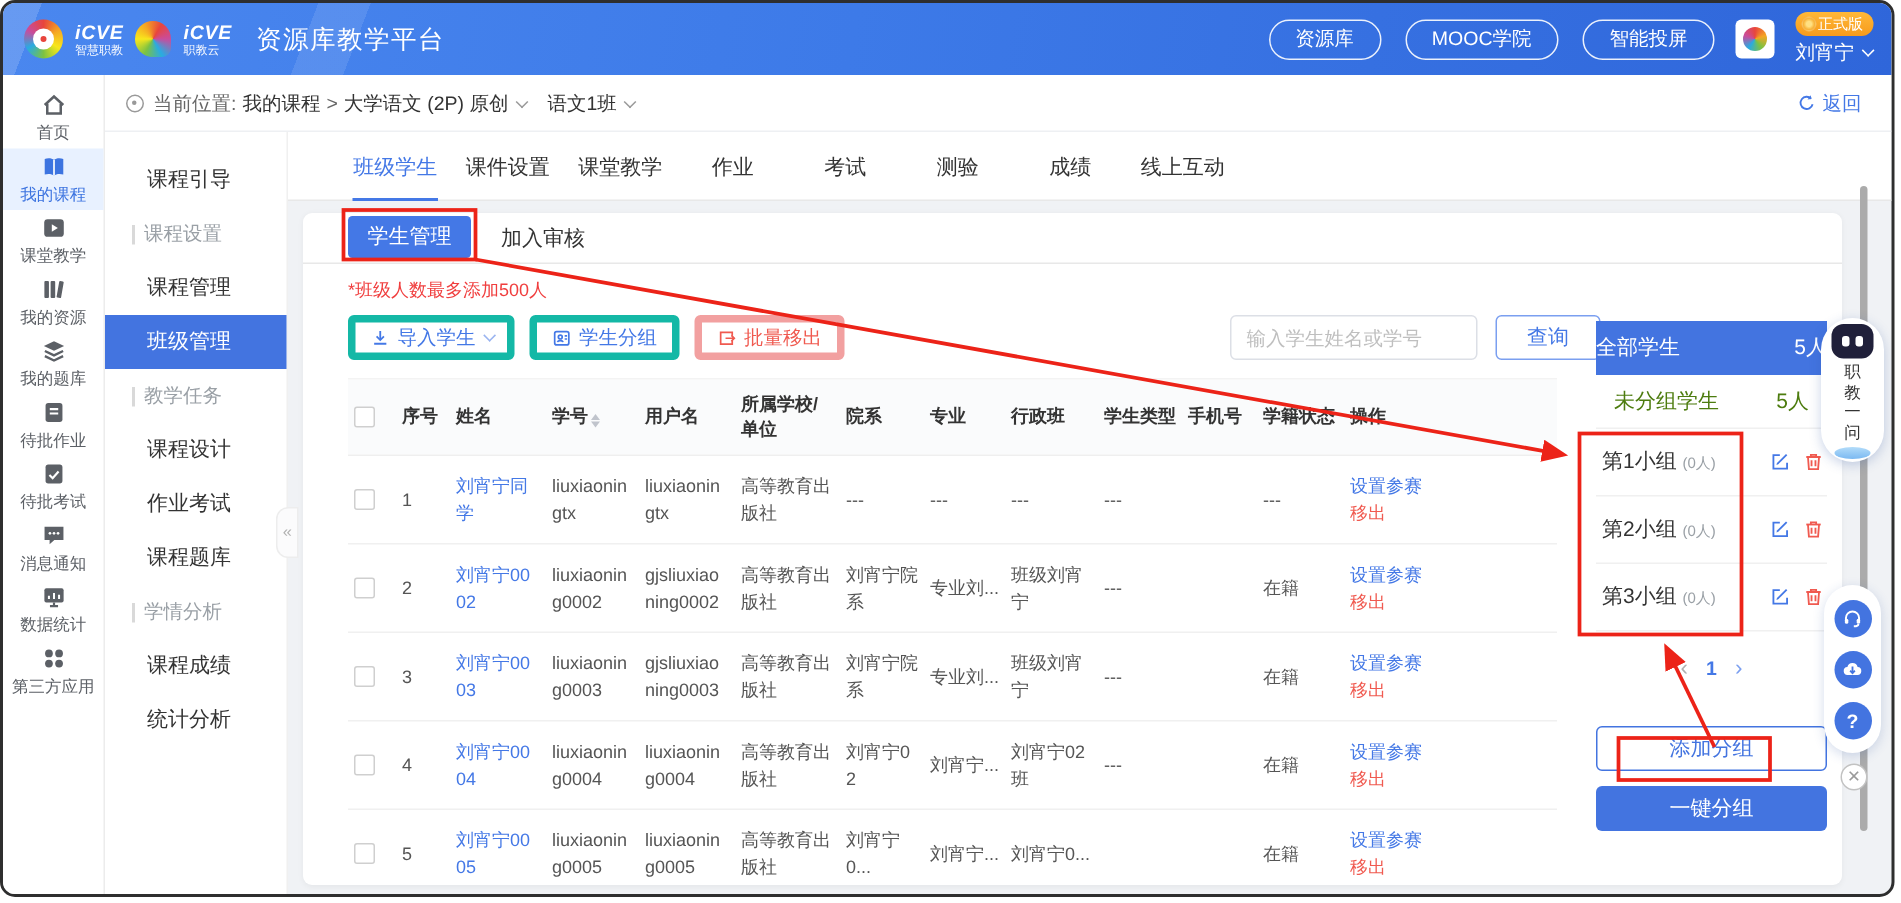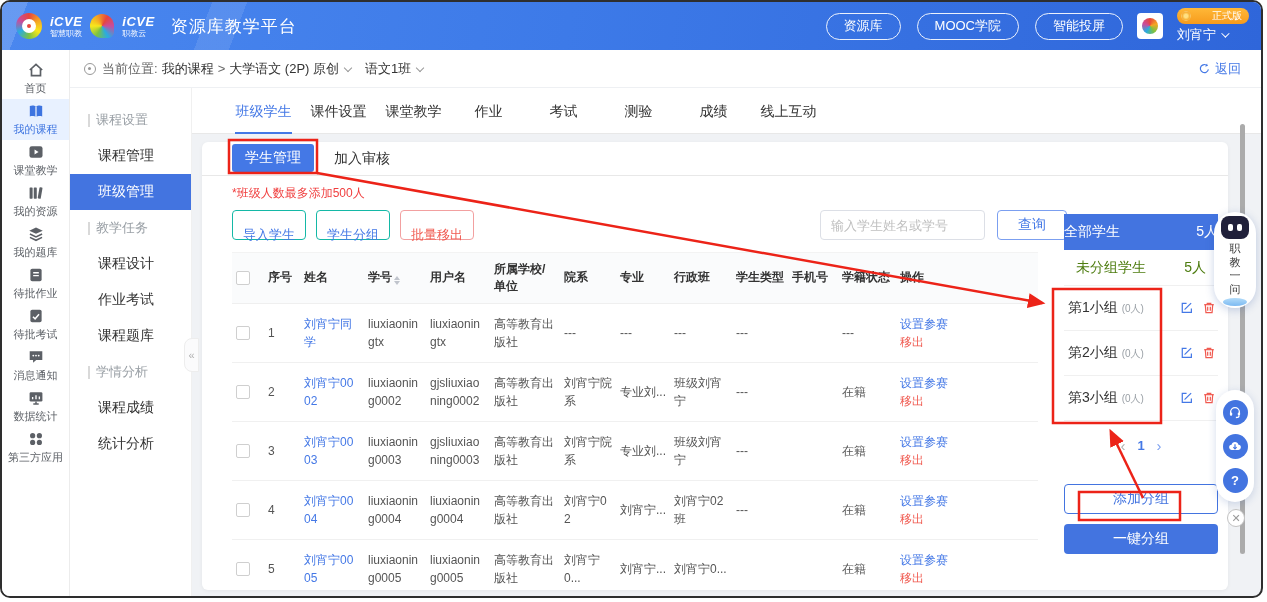--- a/index.html
+++ b/index.html
@@ -35,21 +35,21 @@
   .nav-divider { width:1px; height:14px; background:rgba(255,255,255,.5); }
   .header-right { position:absolute; right:12px; top:0; height:48px; display:flex; align-items:center; gap:14px; }
   .hpills { display:flex; gap:16px; }
   .hpill { height:27px; padding:0 17px; border:1px solid rgba(255,255,255,.9); border-radius:14px;
     color:#fff; font-size:13px; display:flex; align-items:center; cursor:pointer; }
   .avatar { width:26px; height:26px; background:#fff; border-radius:4px; display:flex; align-items:center;
     justify-content:center; }
   .avatar i { display:block; width:16px; height:16px; border-radius:50%;
     background:conic-gradient(#e8453c,#f5a623,#7cc242,#29abe2,#c94c9c,#e8453c); }
   .user-meta { display:flex; flex-direction:column; align-items:flex-start; gap:2px; }
-  .version-badge { display:flex; align-items:center; gap:21px; background:linear-gradient(#ffb838,#f79b1c);
+  .version-badge { display:flex; align-items:center; gap:1px; background:linear-gradient(#ffb838,#f79b1c);
     border-radius:8px; padding:1px 7px 1px 4px; color:#fff; font-size:10px; }
   .medal { width:10px; height:10px; border-radius:50%; background:radial-gradient(#ffe082 30%,#f5a623 75%);
     border:1px solid #fff3; }
   .username { color:#fff; font-size:13px; display:flex; align-items:center; gap:5px; }
   .caret { width:6px; height:6px; border-right:1.5px solid currentColor; border-bottom:1.5px solid currentColor;
     transform:rotate(45deg) translateY(-2px); display:inline-block; }
 
   
   .leftrail { position:absolute; left:0; top:48px; width:68px; bottom:0; background:#fff;
     border-right:1px solid #ececec; z-index:15; padding-top:8px; }
@@ -95,21 +95,21 @@
 
   .subtab-btn { position:absolute; left:30px; top:2px; width:82px; height:28px; background:#4478e6; color:#fff;
     font-size:14px; border:none; border-radius:3px; cursor:pointer; }
   .subtab-plain { position:absolute; left:132px; top:2px; height:28px; line-height:28px; font-size:14px;
     color:#333; cursor:pointer; }
   .subtab-rule { position:absolute; left:0; right:0; top:33px; border-bottom:1px solid #e8e8e8; }
   .notice { position:absolute; left:30px; top:43px; font-size:12px; color:#f03e3e; }
 
   .toolbar { position:absolute; left:30px; top:68px; height:30px; display:flex; gap:10px; }
   .tbtn { height:30px; padding:0 10px; border-radius:4px; background:#fff; font-size:13px; display:flex;
-    align-items:center; gap:15px; cursor:pointer; border:1px solid #14b8a6; color:#4478e6;flex-direction:column; }
+    align-items:center; gap:5px; cursor:pointer; border:5px solid #14b8a6; color:#4478e6; }
   .tbtn.danger { border-color:#f2a0a0; color:#f05a50; }
   .search-zone { position:absolute; top:68px; left:618px; display:flex; gap:12px; }
   .search-input { width:165px; height:30px; border:1px solid #dcdfe6; border-radius:4px; padding:0 10px;
     font-size:13px; color:#333; font-family:inherit; }
   .search-input::placeholder { color:#bfbfbf; }
   .query-btn { width:70px; height:30px; border:1px solid #7b9ff0; color:#4478e6; background:#fff;
     border-radius:4px; font-size:14px; cursor:pointer; }
 
   .students-table { position:absolute; left:30px; top:110px; width:806px; border-collapse:collapse;
     table-layout:fixed; font-size:12px; color:#555; }
@@ -340,20 +340,23 @@
       <svg width="13" height="13" viewBox="0 0 16 16" fill="none" stroke="currentColor" stroke-width="1.5">
           <path d="M12.8 9.2A5 5 0 1 1 11.6 4.7"></path>
           <path d="M11.2 1.8l.6 3.2-3.2.4" fill="currentColor" stroke="none"></path>
         </svg>
       <span>返回</span>
     </span>
   </div>
 
   <aside class="sidemenu">
 
+  <div class="menu-row item">
+    <span>课程引导</span>
+  </div>
 
   <div class="menu-row section">
     <span>课程设置</span>
   </div>
 
   <div class="menu-row item">
     <span>课程管理</span>
   </div>
 
   <div class="menu-row item active">

